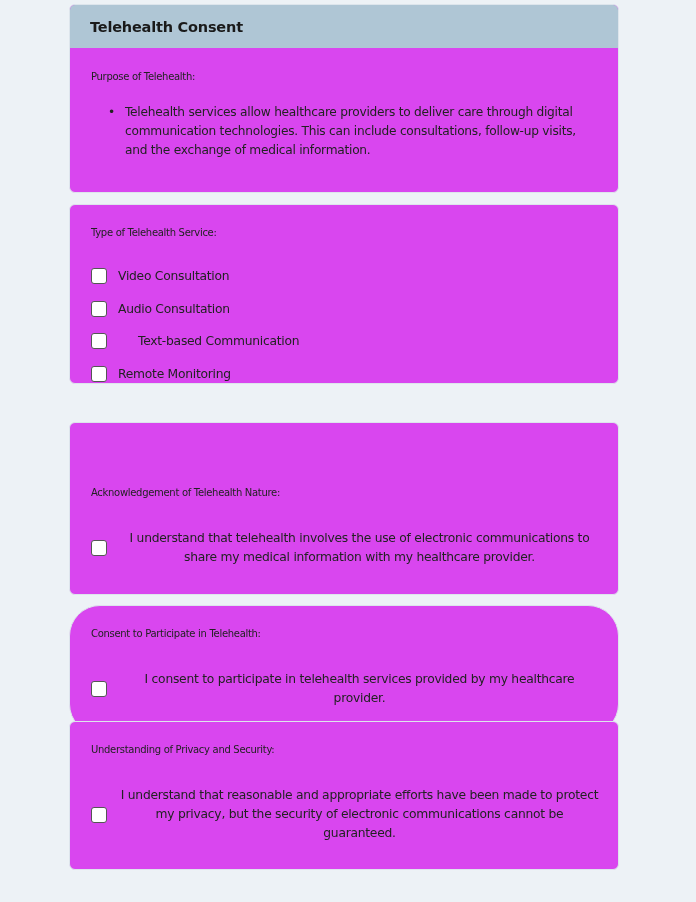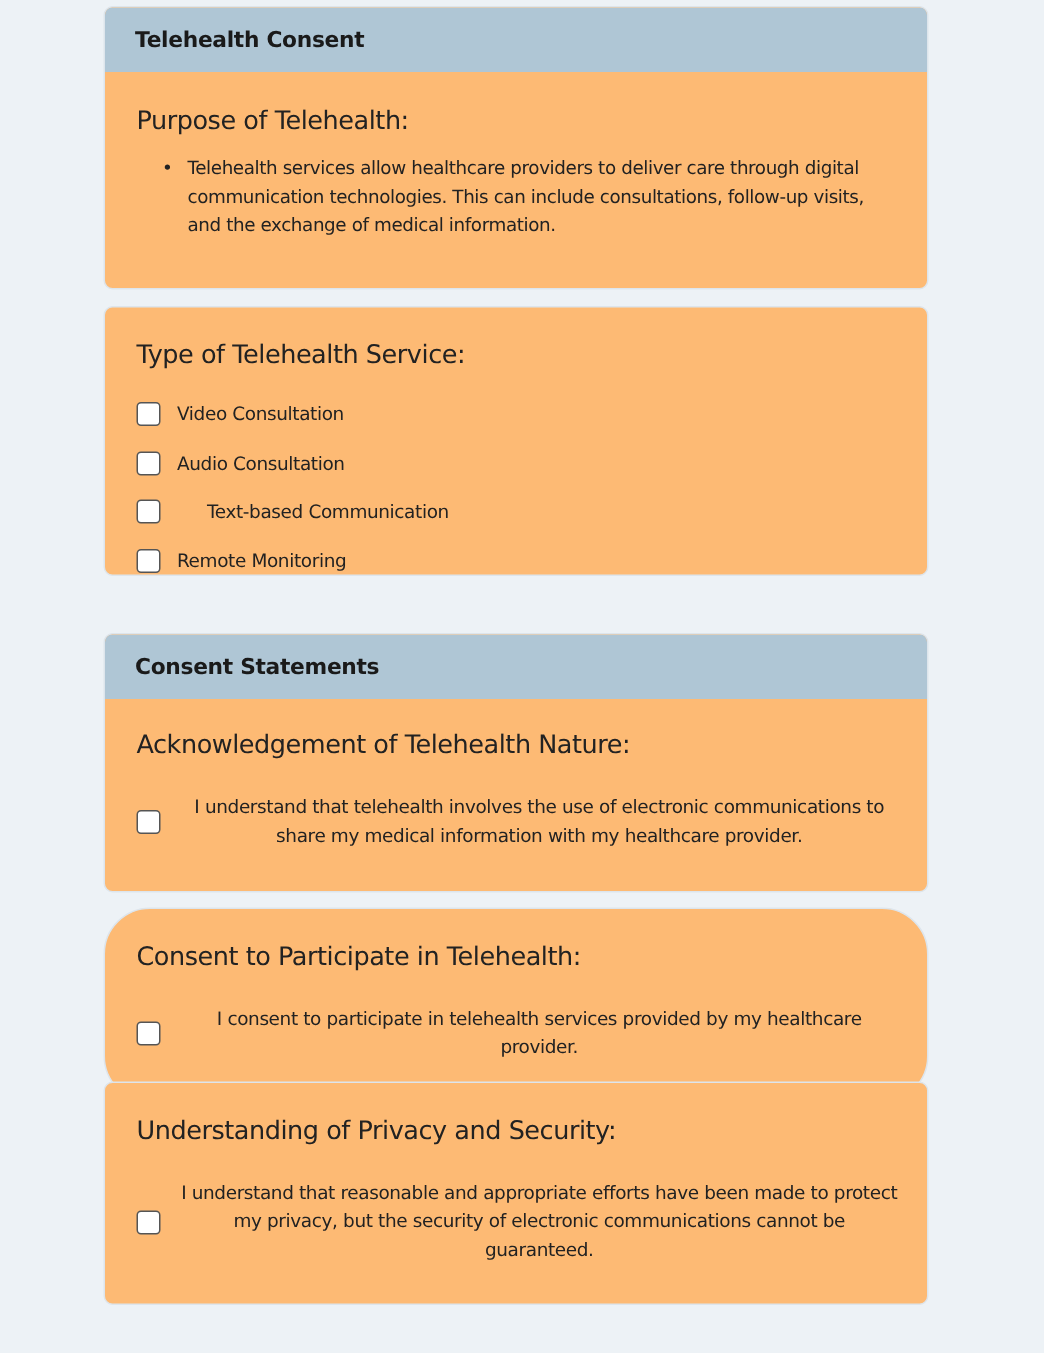--- a/index.html
+++ b/index.html
@@ -7,40 +7,40 @@
   body {
     background: #edf2f6;
     font-family: "DejaVu Sans", sans-serif;
     color: #222;
   }
   .wrap { position: relative; width: 696px; }
   .card {
     position: absolute;
     left: 69px;
     width: 550px;
-    background: #fdba74;
+    background: #d946ef;
     border: 1px solid #dde5ec;
     border-radius: 6px;
     overflow: hidden;
   }
   .card-header {
     background: #afc6d5;
     height: 43px;
     padding-left: 20px;
     display: flex;
     align-items: center;
     font-size: 14.5px;
     font-weight: bold;
     color: #1a1a1a;
     letter-spacing: -0.2px;
   }
   .section-title {
     position: absolute;
     left: 21px;
-    font-size: 17px;
+    font-size: 10px;
     color: #222;
     letter-spacing: -0.3px;
   }
   .bullet-list {
     position: absolute;
     left: 38px;
     width: 490px;
     font-size: 12.2px;
     line-height: 19px;
     color: #222;
@@ -118,21 +118,20 @@
       <span class="cb"></span>
       <span>Text-based Communication</span>
     </label>
     <label class="cb-row" style="top:161px;">
       <span class="cb"></span>
       <span>Remote Monitoring</span>
     </label>
   </div>
 
   <div class="card" style="top:422px;height:173px;">
-    <div class="card-header">Consent Statements</div>
     <div class="section-title" style="top:64px;">Acknowledgement of Telehealth Nature:</div>
     <label class="stmt" style="top:106px;">
       <span class="cb"></span>
       <span class="stmt-text">I understand that telehealth involves the use of electronic communications to share my medical information with my healthcare provider.</span>
     </label>
   </div>
 
   <div class="card" style="top:605px;height:130px;border-radius:31px;">
     <div class="section-title" style="top:22px;">Consent to Participate in Telehealth:</div>
     <label class="stmt" style="top:64px;">

